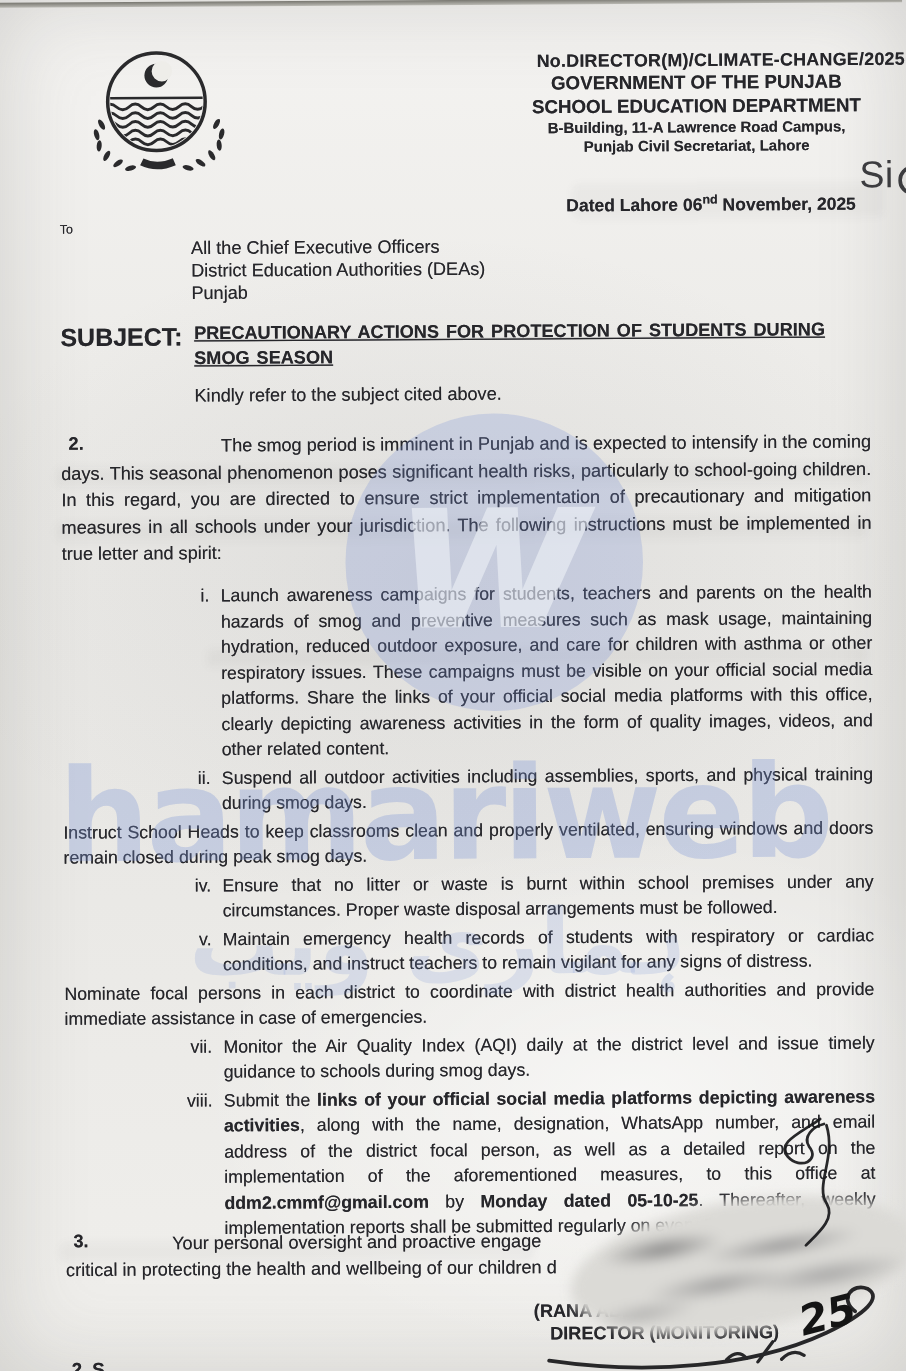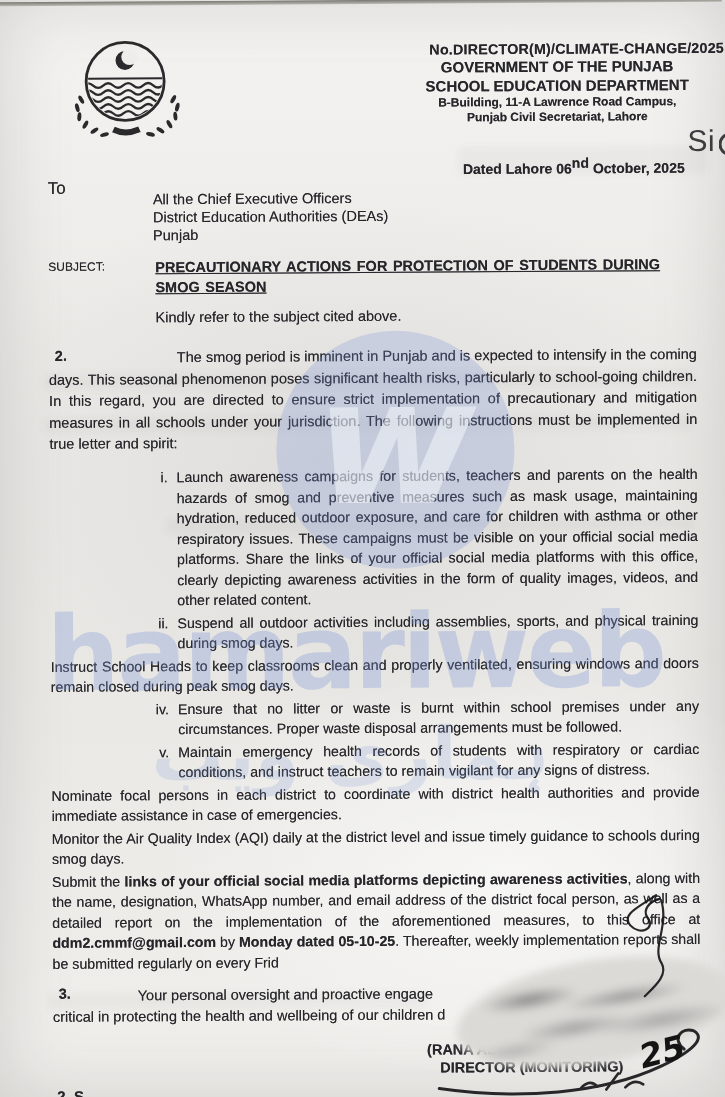--- a/index.html
+++ b/index.html
@@ -22,27 +22,27 @@
   .b4{left:165px;top:518px;width:530px;height:15px;}
   .b5{left:45px;top:992px;width:380px;height:16px;}
   .txt{ text-shadow:0 0 0.5px rgba(18,18,28,0.6); }
   
   .logo{position:absolute;left:70px;top:36px;width:120px;height:102px;}
   .hdr{position:absolute;left:393px;top:42px;width:334px;}
   .ref{font-size:14.3px;font-weight:700;white-space:nowrap;text-align:right;letter-spacing:0.2px;}
   .org{font-size:15px;font-weight:700;text-align:center;line-height:19px;}
   .oaddr{font-size:12px;font-weight:700;text-align:center;line-height:15px;}
   .dateline{position:absolute;right:38px;top:156px;font-size:14px;font-weight:700;white-space:nowrap;}
-  .dateline sup{font-size:14px;}
+  .dateline sup{font-size:10px;}
   .si{position:absolute;left:690px;top:126px;font-size:30px;color:#3c3c3f;letter-spacing:0.5px;white-space:nowrap;text-shadow:none;display:flex;align-items:center;}
   .pl{display:inline-block;width:16px;height:17px;border:3.5px solid #3c3c3f;border-radius:50%;border-right-color:transparent;margin-left:3px;margin-top:6px;}
   
-  .to{position:absolute;left:50px;top:177px;font-size:17px;}
+  .to{position:absolute;left:50px;top:177px;font-size:10px;}
   .addressee{position:absolute;left:155px;top:189px;font-size:14.5px;line-height:18.2px;}
-  .subj-label{position:absolute;left:50px;top:258px;font-size:12px;font-weight:400;}
+  .subj-label{position:absolute;left:50px;top:258px;font-size:20px;font-weight:700;}
   .subj{position:absolute;left:157px;top:257px;width:556px;font-size:14.5px;font-weight:700;line-height:19.5px;word-spacing:1.5px;}
   .subj span{display:block;text-decoration:underline;}
   .kindly{position:absolute;left:157px;top:308px;font-size:14.5px;}
   
   .para{position:absolute;left:50px;width:648px;}
   .p2{top:346px;}
   .p3{top:984px;}
   .pnum{position:absolute;left:6px;top:0;font-size:14.5px;font-weight:700;}
   .ptext{margin:0;font-size:14.5px;line-height:21.5px;text-align:justify;}
   .indent2{text-indent:128px;}
@@ -130,21 +130,21 @@
       </svg>
     </div>
 
     <div class="hdr txt">
       <div class="ref">No.DIRECTOR(M)/CLIMATE-CHANGE/2025</div>
       <div class="org">GOVERNMENT OF THE PUNJAB</div>
       <div class="org">SCHOOL EDUCATION DEPARTMENT</div>
       <div class="oaddr">B-Building, 11-A Lawrence Road Campus,</div>
       <div class="oaddr">Punjab Civil Secretariat, Lahore</div>
     </div>
-    <div class="dateline txt"><span>Dated Lahore 06</span><sup>nd</sup><span> October, 2025</span></div>
+    <div class="dateline txt"><span>Dated Lahore 06</span><sup>nd</sup><span> November, 2025</span></div>
     <div class="si">
         <span>Si</span>
         <span class="pl"></span>
       </div>
 
     <div class="to txt">To</div>
     <div class="addressee txt">
       <div>All the Chief Executive Officers</div>
       <div>District Education Authorities (DEAs)</div>
       <div>Punjab</div>
@@ -186,24 +186,26 @@
   <div class="item">
     <span class="num">v.</span>
     <span class="txt"><span>Maintain emergency health records of students with respiratory or cardiac conditions, and instruct teachers to remain vigilant for any signs of distress.</span></span>
   </div>
 
   <div class="item">
     <span class="txt"><span>Nominate focal persons in each district to coordinate with district health authorities and provide immediate assistance in case of emergencies.</span></span>
   </div>
 
   <div class="item">
+    <span class="num">vii.</span>
     <span class="txt"><span>Monitor the Air Quality Index (AQI) daily at the district level and issue timely guidance to schools during smog days.</span></span>
   </div>
 
   <div class="item">
+    <span class="num">viii.</span>
     <span class="txt"><span>Submit the </span><span class="b">links of your official social media platforms depicting awareness activities</span><span>, along with the name, designation, WhatsApp number, and email address of the district focal person, as well as a detailed report on the implementation of the aforementioned measures, to this office at </span><span class="b">ddm2.cmmf@gmail.com</span><span> by </span><span class="b">Monday dated 05-10-25</span><span>. Thereafter, weekly implementation reports shall be submitted regularly on every Frid</span></span>
   </div>
 </div>
 
     <div class="para p3 txt">
       <span class="pnum">3.</span>
       <p class="ptext l1">Your personal oversight and proactive engage</p>
       <p class="ptext l2">critical in protecting the health and wellbeing of our children d</p>
     </div>
 

